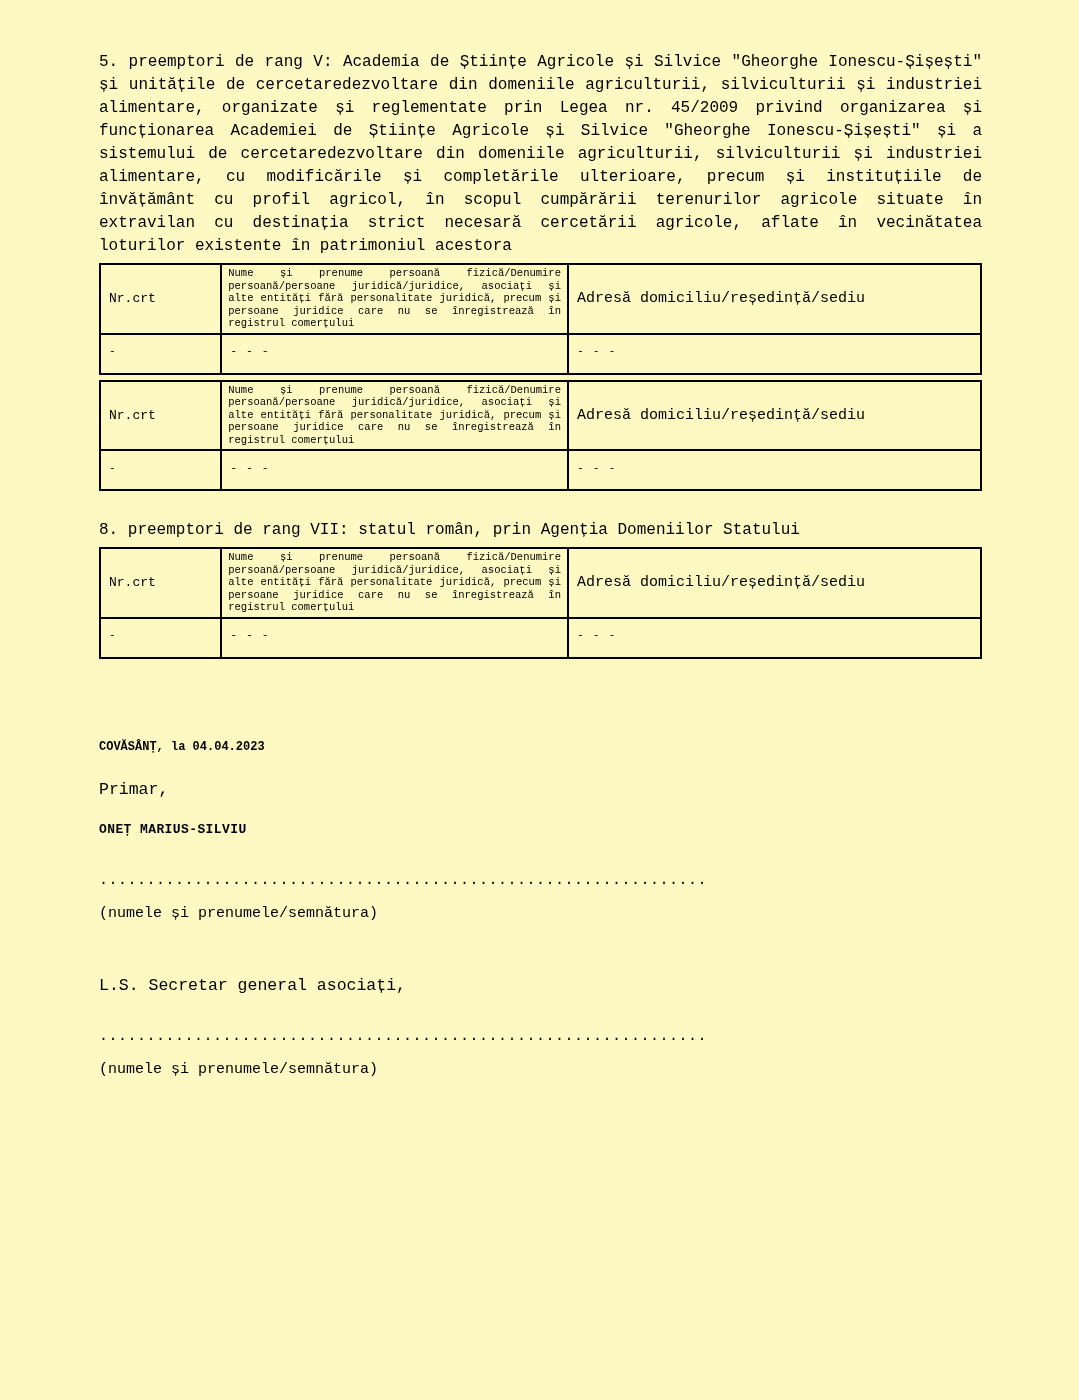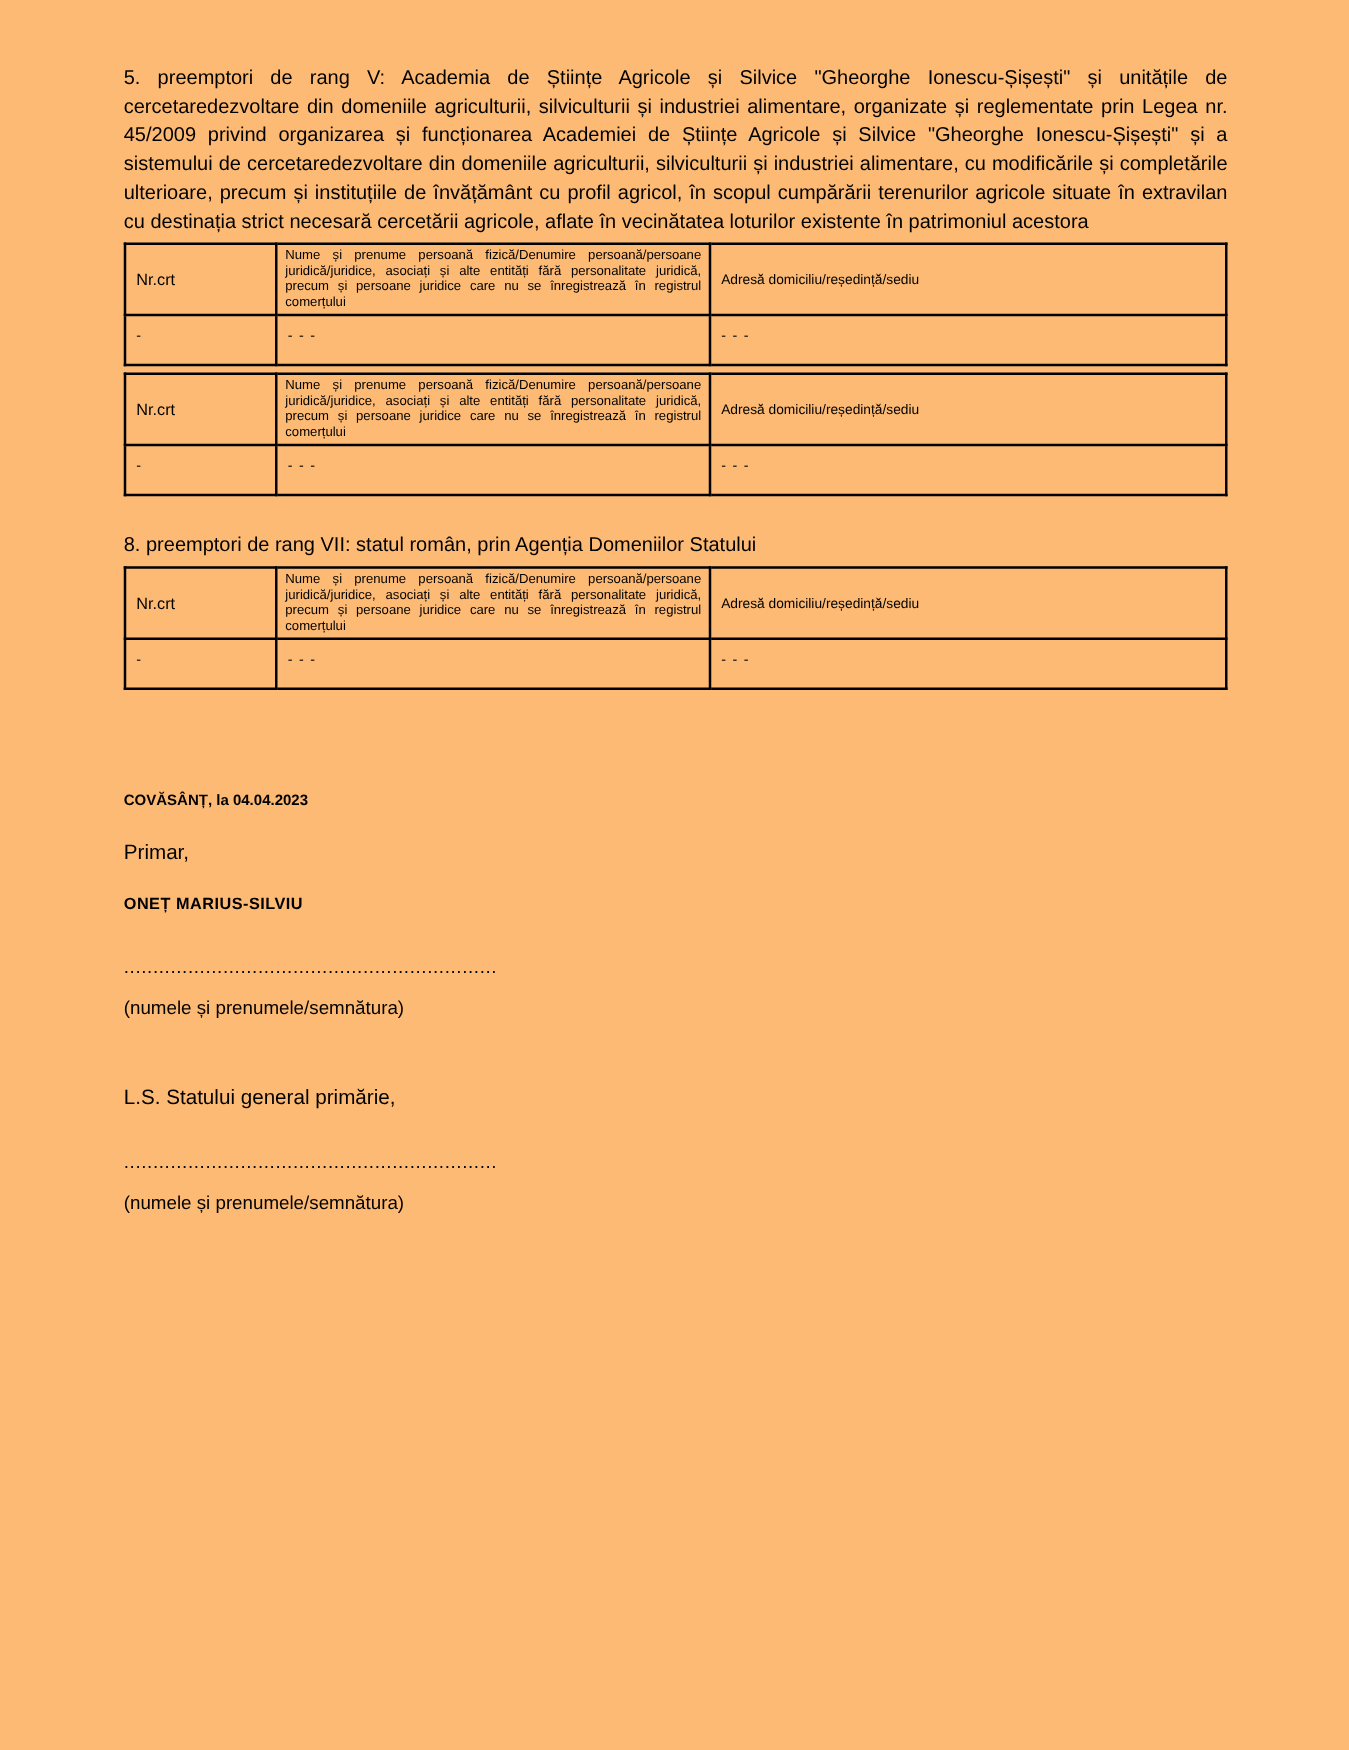--- a/index.html
+++ b/index.html
@@ -1,23 +1,23 @@
 <!DOCTYPE html>
 <html><head>
 <meta charset="utf-8">
 <style>
   html, body { margin: 0; padding: 0; background: #ffffff; }
   .page {
     position: relative;
     box-sizing: border-box;
     width: 1079px;
     height: 1400px;
-    background: #fdba74;
+    background: #fef9c3;
     color: #000000;
-    font-family: Liberation Sans, sans-serif;
+    font-family: Liberation Mono, monospace;
     padding: 51px 97px 0 99px;
     overflow: hidden;
   }
   .para {
     margin: 0;
     font-size: 16px;
     line-height: 23px;
     text-align: justify;
   }
   .section-heading { margin-top: 28px; }
@@ -42,21 +42,21 @@
   }
   .th-name {
     font-size: 10.5px;
     line-height: 12.5px;
     text-align: justify;
     padding: 2px 6px 3px 6px;
     vertical-align: top;
     height: 37px;
   }
   .th-addr {
-    font-size: 11px;
+    font-size: 15px;
     padding: 2px 8px;
     vertical-align: middle;
     height: 37px;
   }
   .td-data {
     font-size: 11.5px;
     padding: 2px 8px 8px 8px;
     vertical-align: middle;
     height: 28px;
     letter-spacing: 1px;
@@ -146,18 +146,18 @@
   </table>
 
   <div class="closing">
     <div class="place-date">COVĂSÂNȚ, la 04.04.2023</div>
 
     <div class="sig-role">Primar,</div>
     <div class="sig-name">ONEȚ MARIUS-SILVIU</div>
     <div class="sig-dots">................................................................</div>
     <div class="sig-caption">(numele și prenumele/semnătura)</div>
 
-    <div class="sig-role sig-role-2">L.S. Statului general primărie,</div>
+    <div class="sig-role sig-role-2">L.S. Secretar general asociați,</div>
     <div class="sig-dots">................................................................</div>
     <div class="sig-caption">(numele și prenumele/semnătura)</div>
   </div>
 
 </div>
 
 </body></html>

